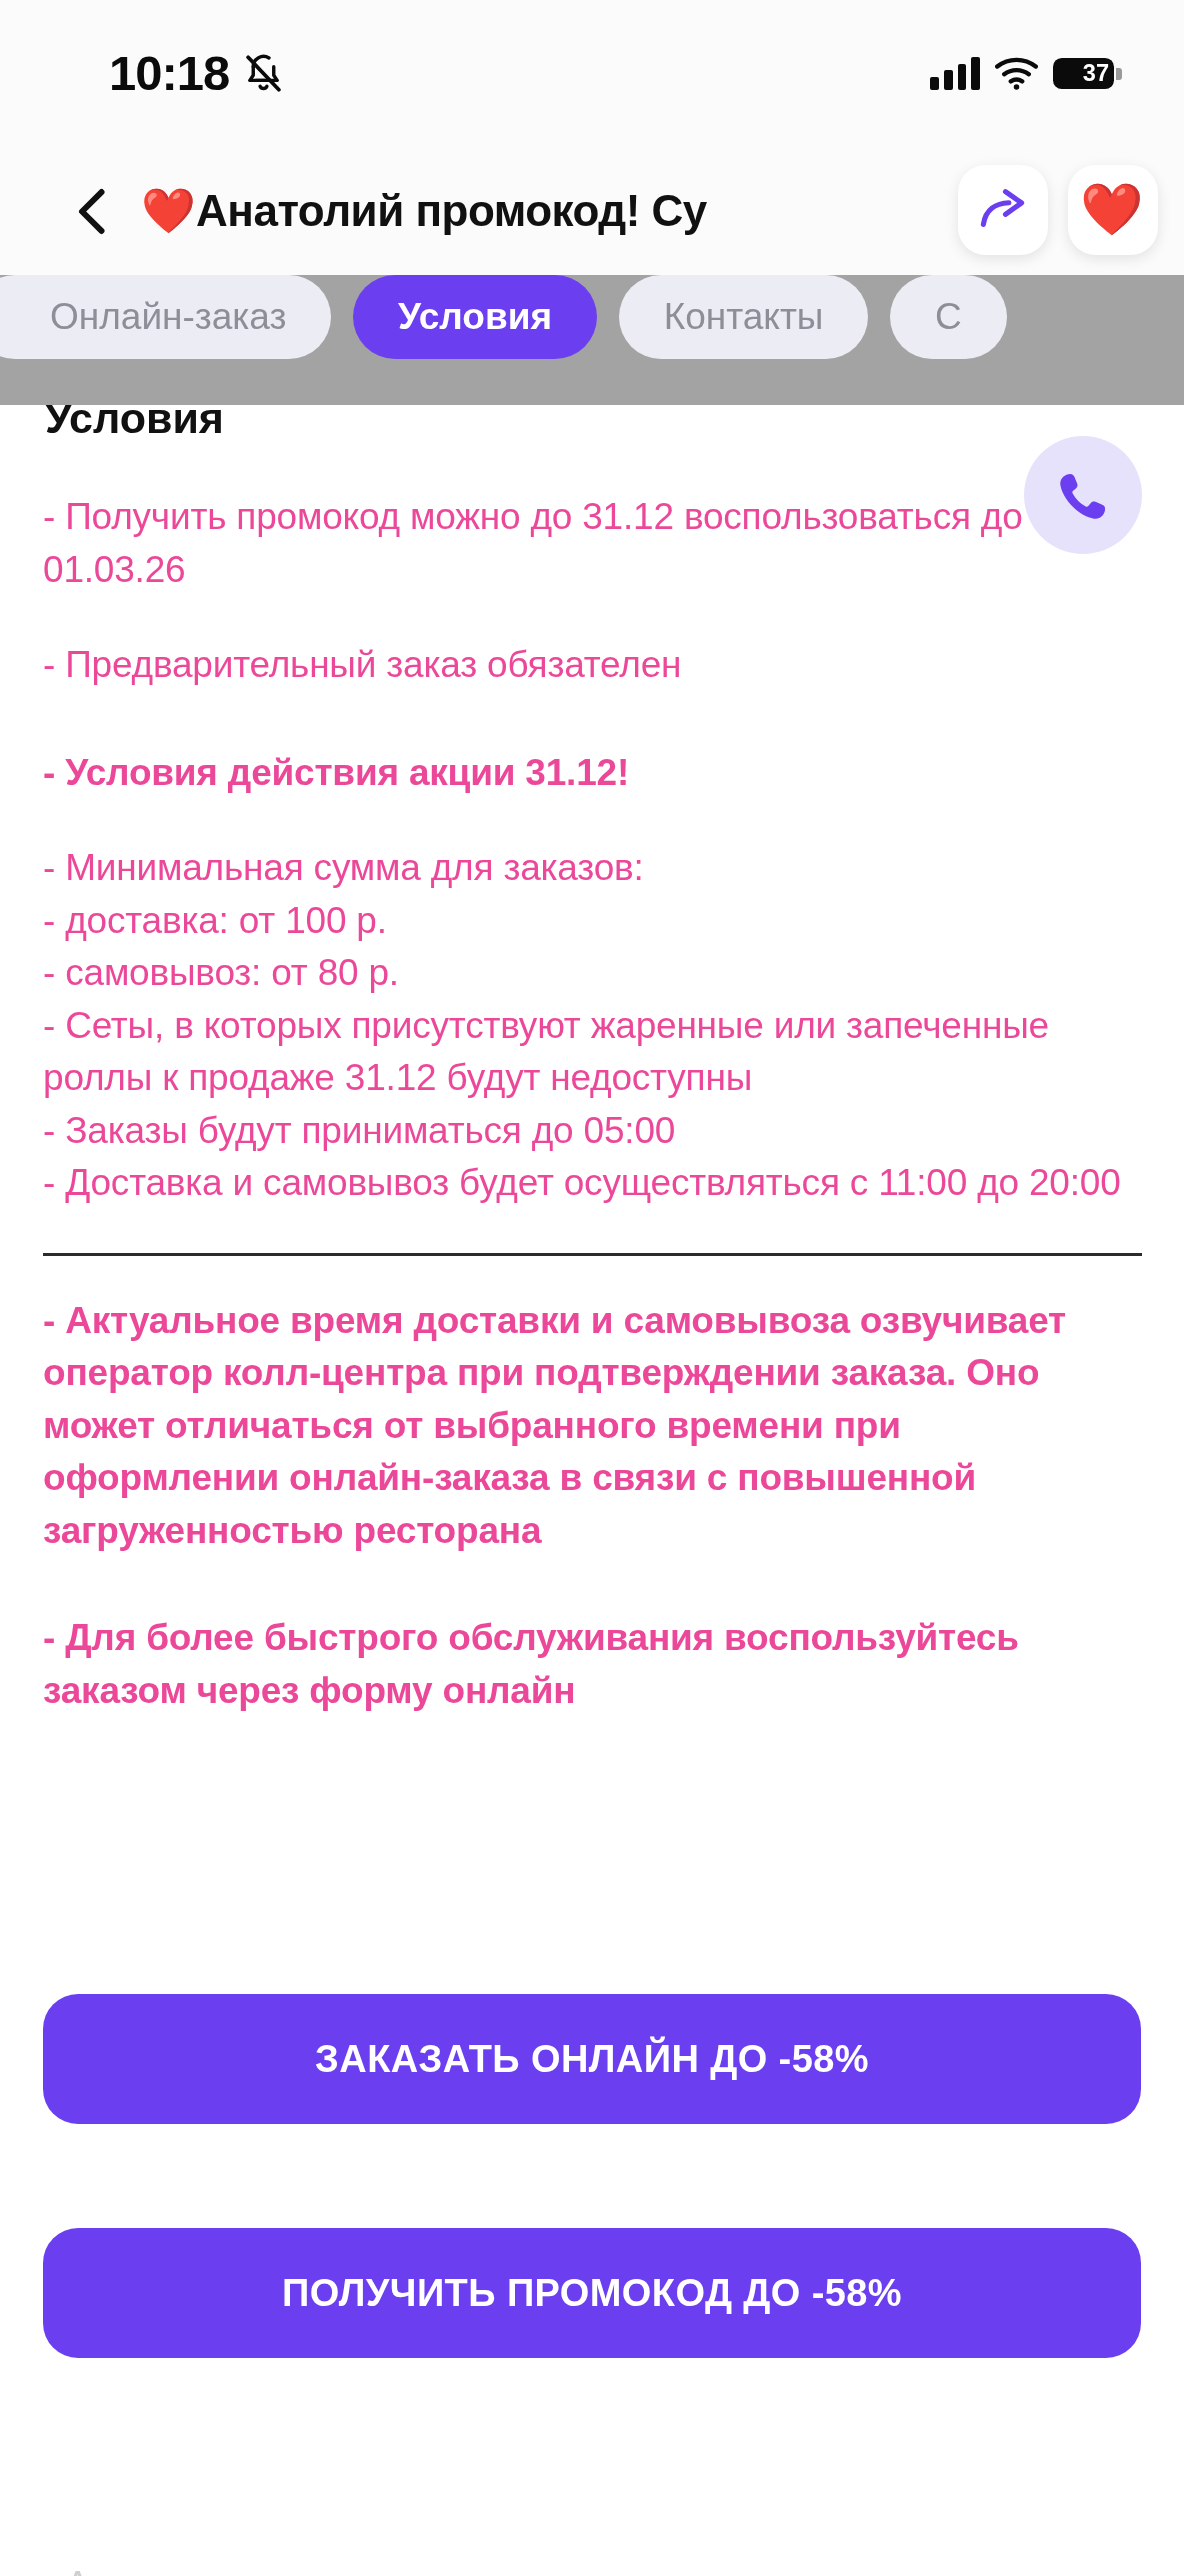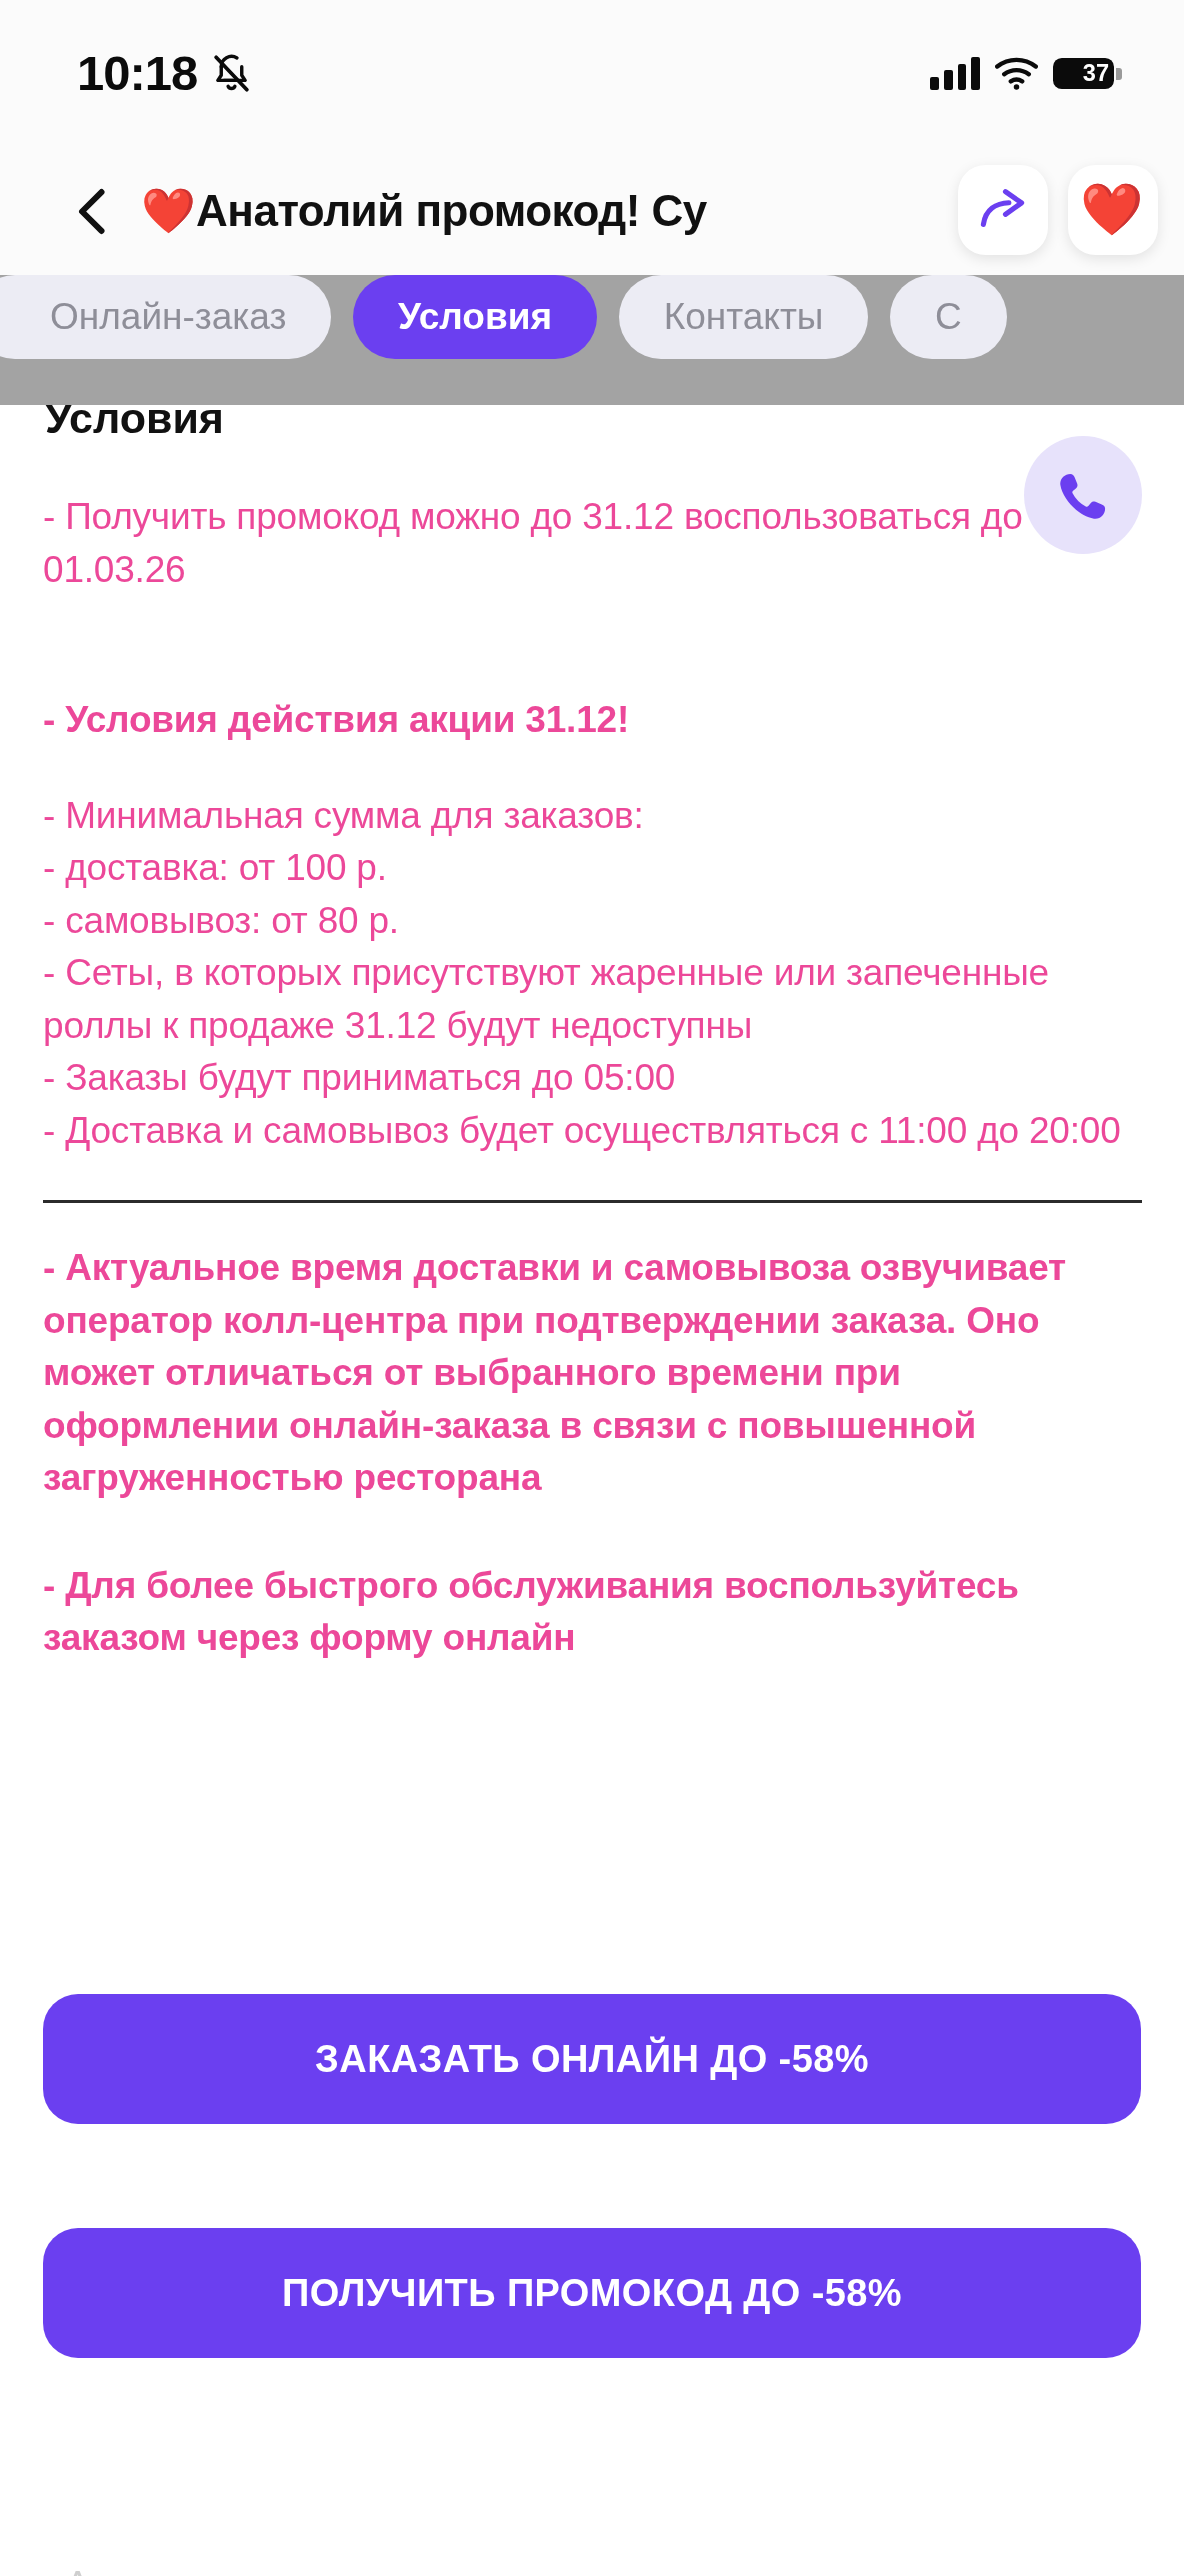--- a/index.html
+++ b/index.html
@@ -30,20 +30,21 @@
     display: flex;
     align-items: center;
     gap: 13.8px;
   }
   .status-time {
     font-size: 49px;
     font-weight: 700;
     color: #0b0b0b;
     letter-spacing: -1px;
     line-height: 1;
+    margin-left: 32px;
   }
   .bell-off { width: 41px; height: 43px; display: block; }
   .status-right {
     display: flex;
     align-items: center;
     gap: 14px;
   }
   .signal { display: flex; align-items: flex-end; gap: 4.9px; height: 33px; }
   .signal i { width: 8.8px; background: #0b0b0b; border-radius: 2px; display: block; }
   .signal i:nth-child(1) { height: 12.8px; }
@@ -315,20 +316,21 @@
       <svg viewBox="0 0 24 24" width="61" height="61">
         <path d="M6.8 3.5c.9 0 1.4.5 1.7 1.3l1 2.5c.3.8.1 1.4-.5 1.9l-1.1.9c-.3.3-.4.6-.2 1a12 12 0 0 0 5.2 5.2c.4.2.7.1 1-.2l.9-1.1c.5-.6 1.1-.8 1.9-.5l2.5 1c.8.3 1.3.8 1.3 1.7 0 2.3-2 4.3-4.4 3.9C10.2 20.1 3.9 13.8 2.9 7.9 2.5 5.5 4.5 3.5 6.8 3.5z" fill="#6b3ff0"></path>
       </svg>
     </div>
 
     <h2 class="section-title-clipped">Условия</h2>
 
     <div class="gap-54"></div>
     <p class="body-text">- Получить промокод можно до 31.12 воспользоваться до 01.03.26</p>
     <div class="gap-44"></div>
+    <p class="body-text">- Предварительный заказ обязателен</p>
     <div class="gap-44"></div>
     <p class="body-text bold">- Условия действия акции 31.12!</p>
     <div class="gap-44"></div>
     <p class="body-text" style="white-space: pre-line;">- Минимальная сумма для заказов:
 - доставка: от 100 р.
 - самовывоз: от 80 р.
 - Сеты, в которых присутствуют жаренные или запеченные роллы к продаже 31.12 будут недоступны
 - Заказы будут приниматься до 05:00
 - Доставка и самовывоз будет осуществляться с 11:00 до 20:00</p>
 

